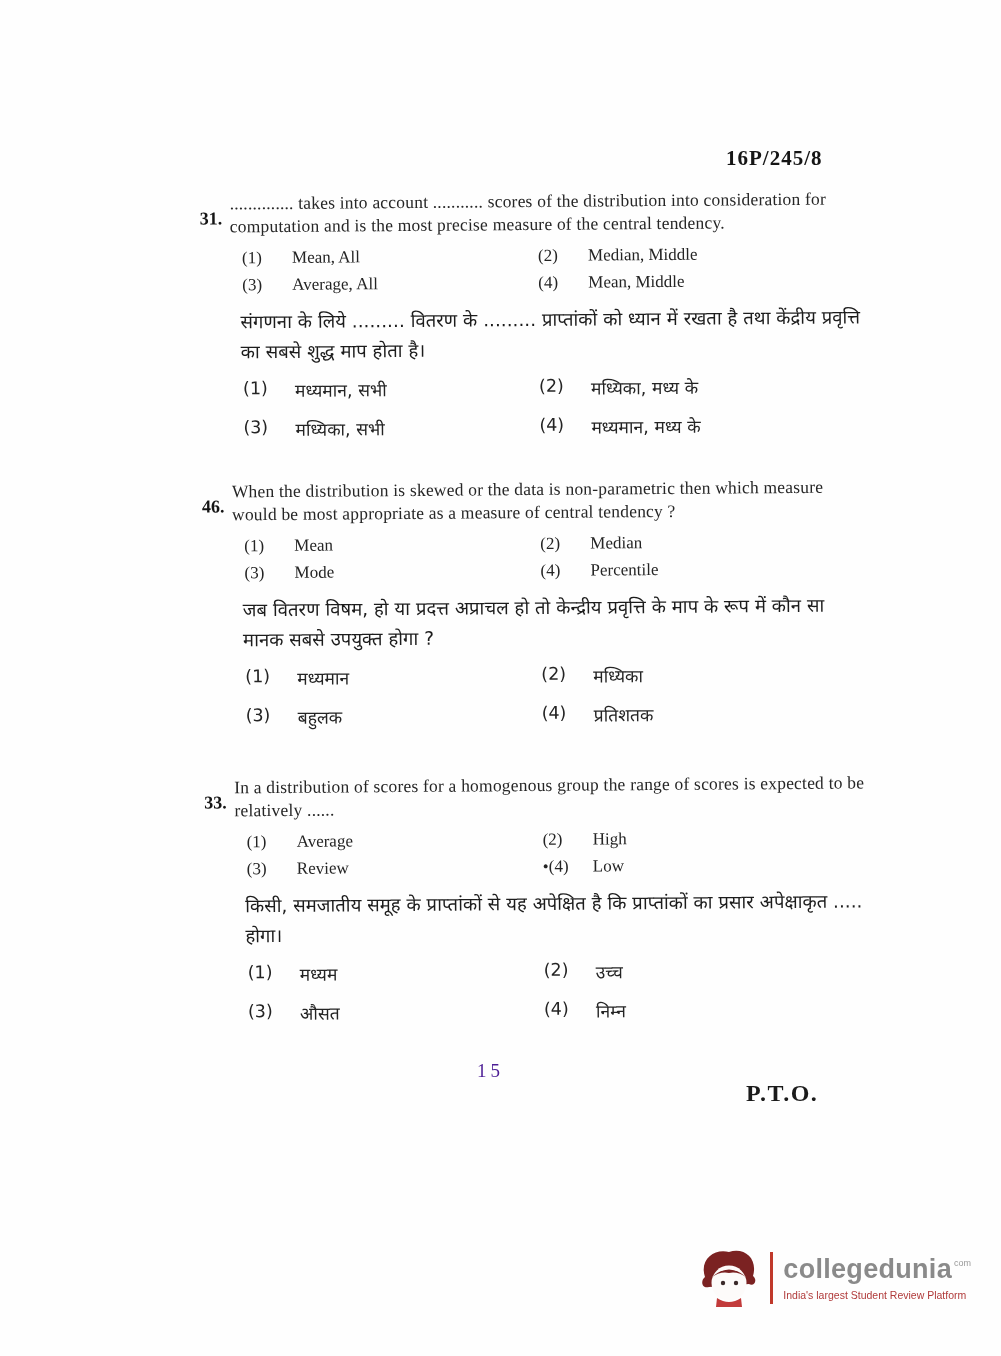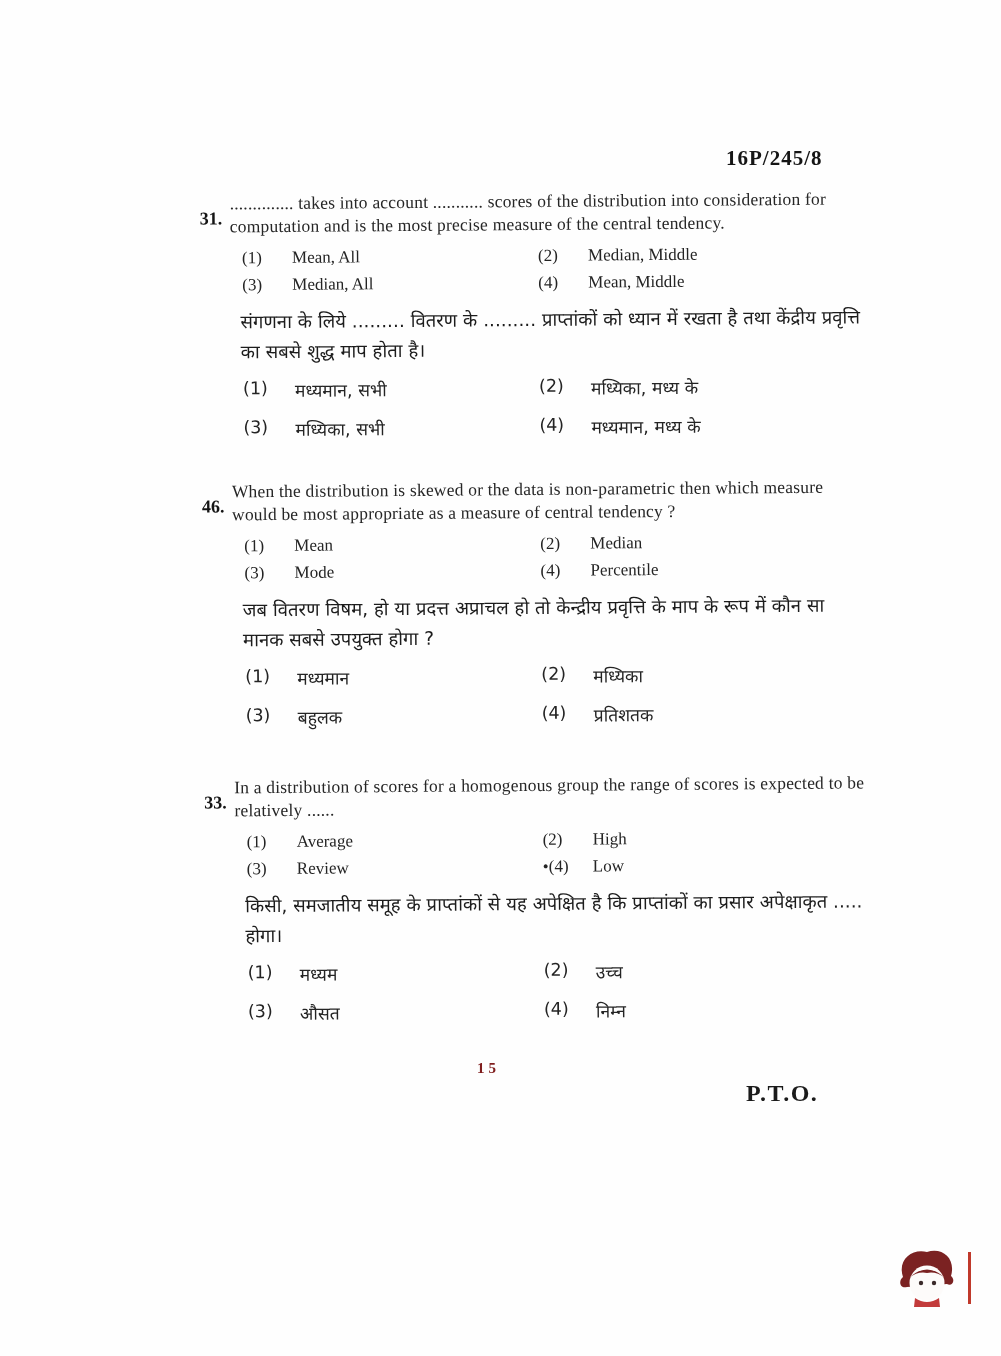--- a/index.html
+++ b/index.html
@@ -53,21 +53,21 @@
   .options.hi-opts {
     row-gap: 15px; margin-top: 11px;
     font-family: "DejaVu Sans", sans-serif;
   }
   .opt { display: flex; gap: 20px; font-size: 17px; color: #242424; }
   .options.hi-opts .opt { font-size: 17.5px; gap: 22px; }
   .opt-num { flex: none; min-width: 30px; }
 
   .page-number {
     position: absolute; top: 1060px; left: 477px;
-    font-weight: bold; font-size: 15px; letter-spacing: 4px; color: #7f1d1d;
+    font-weight: normal; font-size: 19px; letter-spacing: 4px; color: #4c1d95;
   }
   .pto {
     position: absolute; top: 1080px; left: 746px;
     font-weight: bold; font-size: 24px; letter-spacing: 1.5px; color: #1a1a1a;
   }
 
   .logo {
     position: absolute; top: 1246px; right: 30px;
     display: flex; align-items: center; gap: 10px;
   }
@@ -106,21 +106,21 @@
         <div class="opt">
           <span class="opt-num">(1)</span>
           <span class="opt-label">Mean, All</span>
         </div>
         <div class="opt">
           <span class="opt-num">(2)</span>
           <span class="opt-label">Median, Middle</span>
         </div>
         <div class="opt">
           <span class="opt-num">(3)</span>
-          <span class="opt-label">Median, All</span>
+          <span class="opt-label">Average, All</span>
         </div>
         <div class="opt">
           <span class="opt-num">(4)</span>
           <span class="opt-label">Mean, Middle</span>
         </div>
       </div>
       <p class="q-text hi">संगणना के लिये ......... वितरण के ......... प्राप्तांकों को ध्यान में रखता है तथा केंद्रीय प्रवृत्ति का सबसे शुद्ध माप होता है।</p>
       <div class="options hi-opts">
         <div class="opt">
           <span class="opt-num">(1)</span>
@@ -239,15 +239,22 @@
       <svg viewBox="0 0 64 64" width="64" height="64" aria-hidden="true">
         <path d="M9 31 C3 13 19 2 33 6 C49 1 62 13 57 30 C62 34 58 41 53 38 L13 41 C6 43 4 35 9 31 Z" fill="#7b2222"></path>
         <circle cx="33" cy="37" r="17.5" fill="#fdfbfa"></circle>
         <path d="M15 32 Q33 15 51 32 Q42 25 33 27 Q24 25 15 32 Z" fill="#7b2222"></path>
         <circle cx="27" cy="37" r="2.2" fill="#3a2a2a"></circle>
         <circle cx="40" cy="37" r="2.2" fill="#3a2a2a"></circle>
         <path d="M21 52 Q33 60 45 52 L46 61 L20 61 Z" fill="#c23b3b"></path>
       </svg>
     </span>
     <span class="logo-divider"></span>
+    <span class="logo-textcol">
+      <span class="logo-brandrow">
+        <span class="logo-brand">collegedunia</span>
+        <span class="logo-tld">com</span>
+      </span>
+      <span class="logo-tagline">India's largest Student Review Platform</span>
+    </span>
   </div>
 
 </div>
 
 </body></html>

